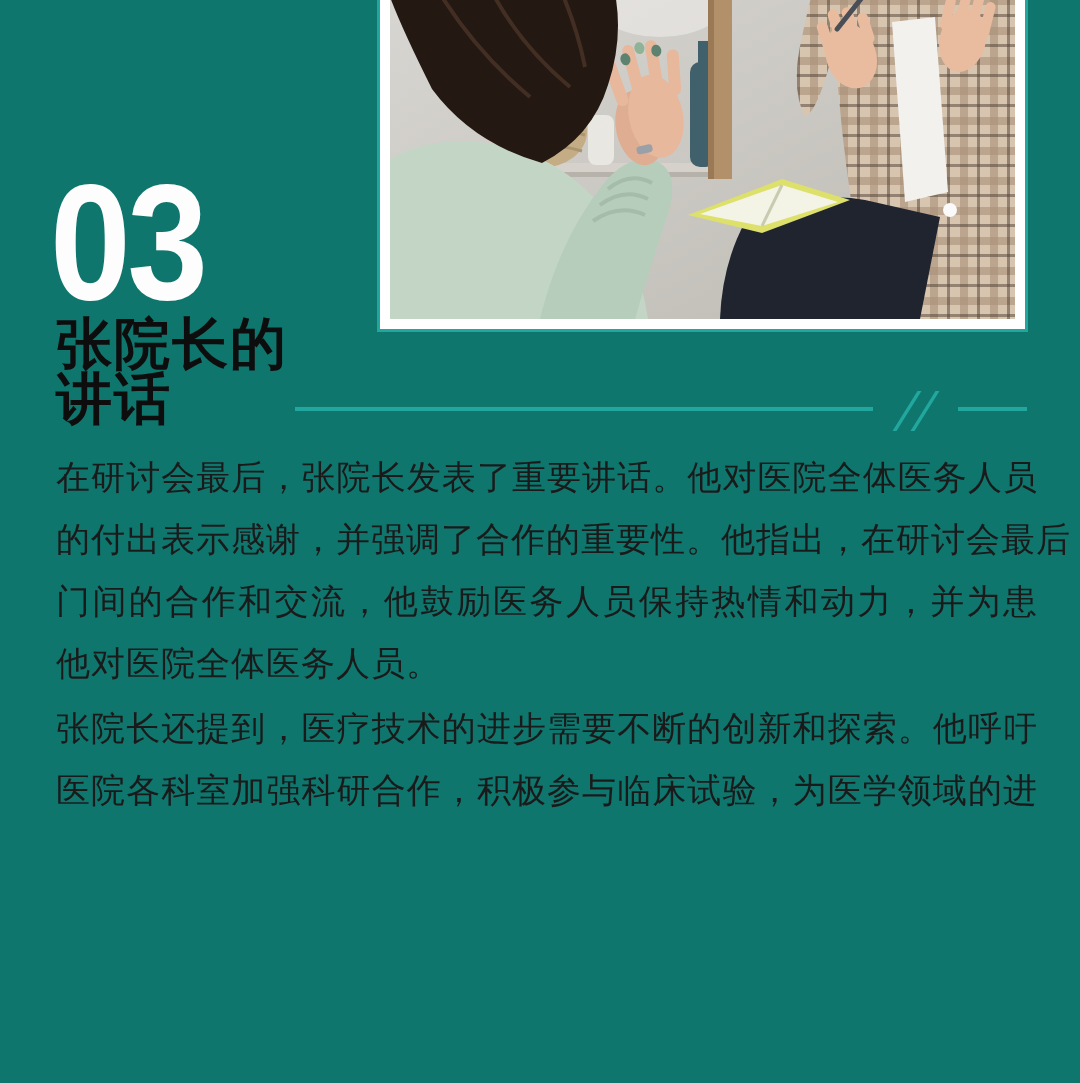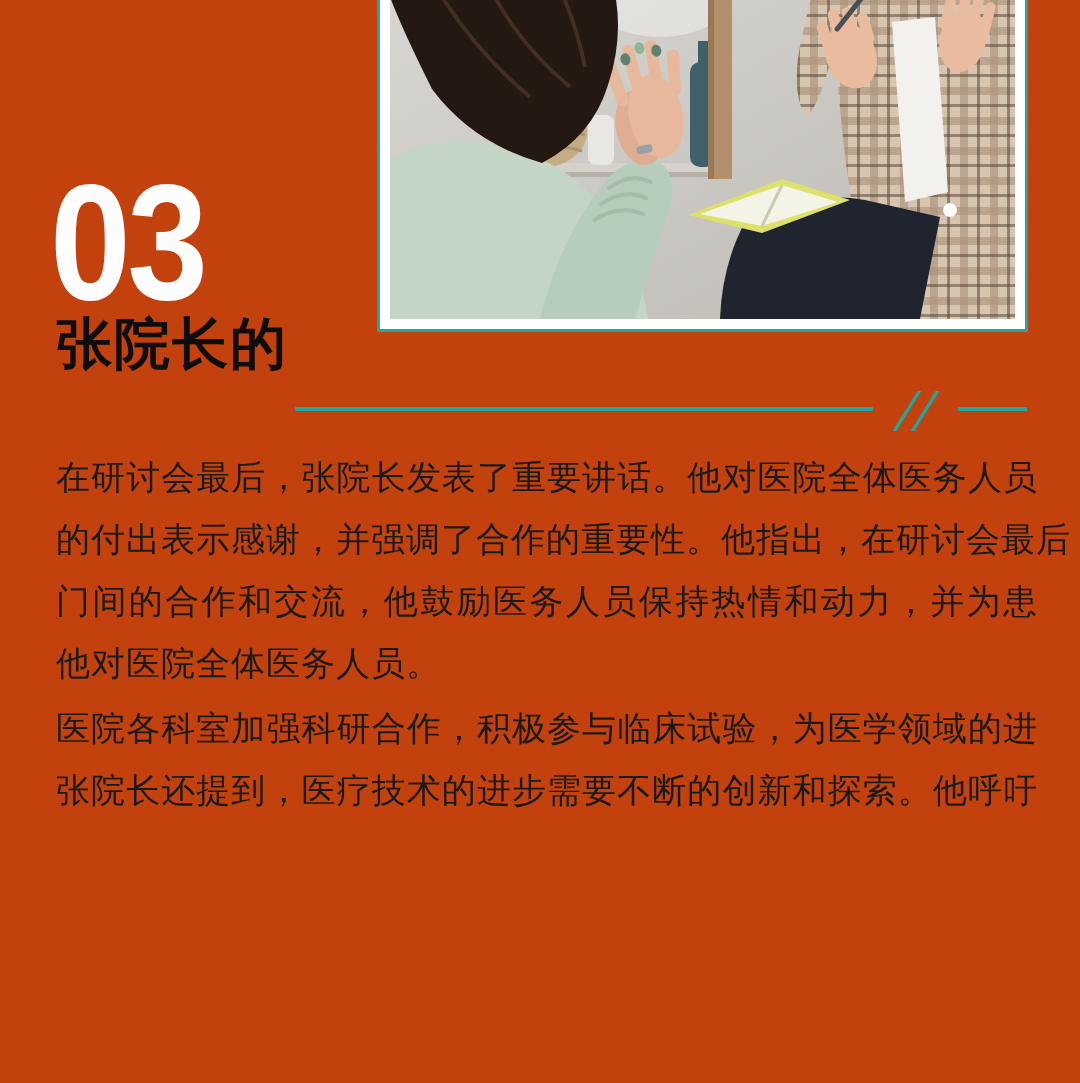--- a/index.html
+++ b/index.html
@@ -5,21 +5,21 @@
   html, body { margin: 0; padding: 0; }
   body {
     font-family: "Liberation Sans", "DejaVu Sans", sans-serif;
     background: #e9e9e9;
   }
   .stage {
     position: relative;
     width: 1080px;
     height: 1083px;
     overflow: hidden;
-    background: #c2410c;
+    background: #0f766e;
   }
 
   
   .big-number {
     position: absolute;
     left: 50px;
     top: 160px;
     font-size: 165px;
     line-height: 1;
     font-weight: 700;
@@ -116,20 +116,21 @@
 </style>
 </head>
 <body>
 
 <div class="stage">
 
   <div class="big-number">03</div>
 
   <div class="section-title">
     <div>张院长的</div>
+    <div>讲话</div>
   </div>
 
   <div class="photo-frame">
     <svg viewBox="0 0 625 352" preserveAspectRatio="none">
       <defs>
         <linearGradient id="bgGrad" x1="0" y1="0" x2="1" y2="1">
           <stop offset="0" stop-color="#d9d7d3"></stop>
           <stop offset="1" stop-color="#bdbab3"></stop>
         </linearGradient>
         <pattern id="plaid" patternUnits="userSpaceOnUse" width="30" height="30">
@@ -219,18 +220,18 @@
   <div class="divider-line-short"></div>
 
   <div class="body-text">
     <div class="para">
       <div class="line">在研讨会最后，张院长发表了重要讲话。他对医院全体医务人员</div>
       <div class="line">的付出表示感谢，并强调了合作的重要性。他指出，在研讨会最后</div>
       <div class="line">门间的合作和交流，他鼓励医务人员保持热情和动力，并为患</div>
       <div class="line last">他对医院全体医务人员。</div>
     </div>
     <div class="para">
+      <div class="line">张院长还提到，医疗技术的进步需要不断的创新和探索。他呼吁</div>
       <div class="line">医院各科室加强科研合作，积极参与临床试验，为医学领域的进</div>
-      <div class="line">张院长还提到，医疗技术的进步需要不断的创新和探索。他呼吁</div>
     </div>
   </div>
 
 </div>
 
 </body></html>

